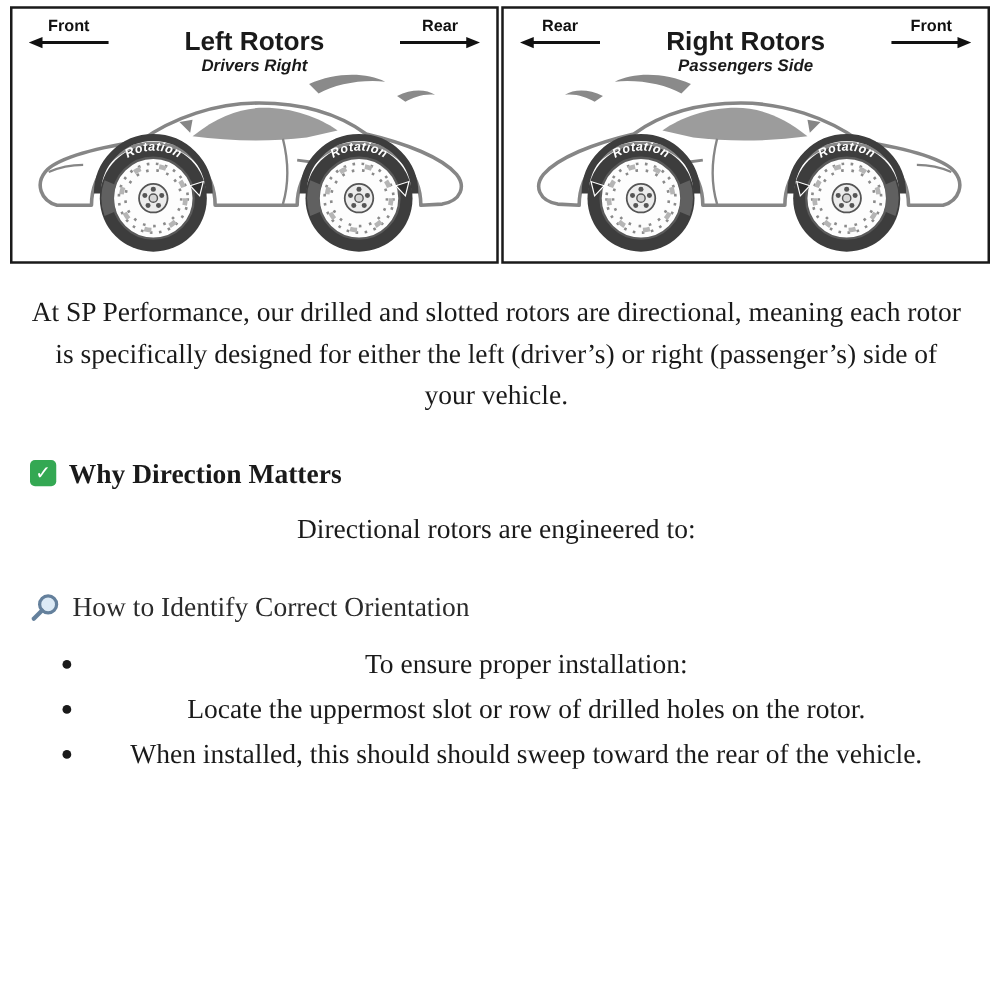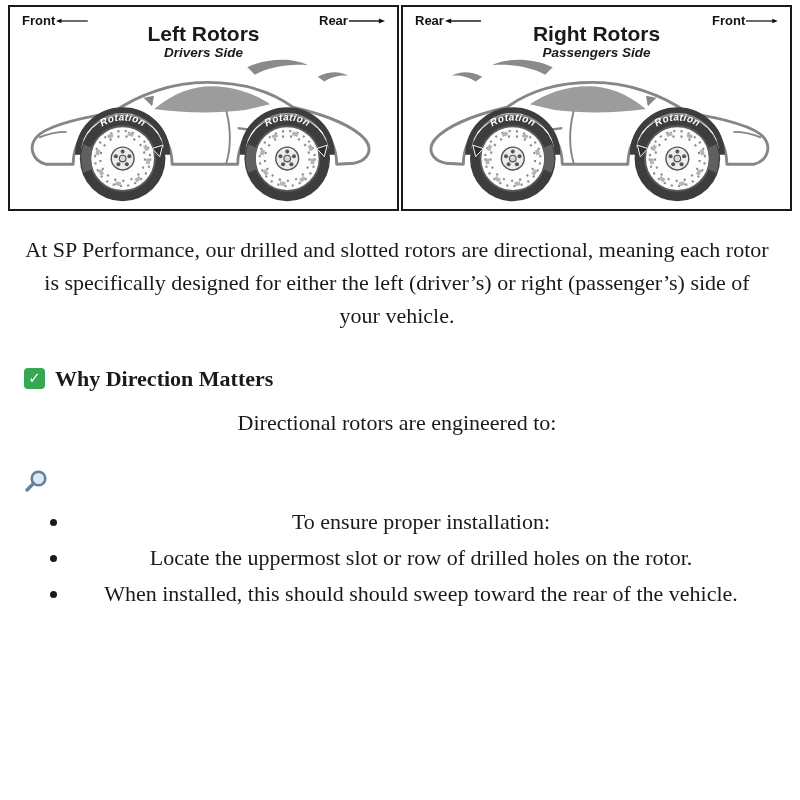--- a/index.html
+++ b/index.html
@@ -4,21 +4,21 @@
 <style>
   html,body{margin:0;padding:0;background:#ffffff;}
   body{width:800px;font-family:"Liberation Serif","DejaVu Serif",serif;color:#1a1a1a;}
 
   
   .diagram{display:flex;gap:2px;padding:5px 8px 0 8px;}
   .panel{flex:1;border:2px solid #1a1a1a;height:206px;position:relative;box-sizing:border-box;background:#fff;overflow:hidden;}
   .titles{padding-top:16px;}
   .panel-title{text-align:center;font-family:"Liberation Sans","DejaVu Sans",sans-serif;font-weight:bold;font-size:21px;line-height:1.05;}
   .panel-sub{text-align:center;font-family:"Liberation Sans","DejaVu Sans",sans-serif;font-weight:bold;font-style:italic;font-size:13.5px;}
-  .dir{position:absolute;top:6px;width:66px;display:flex;flex-direction:row;align-items:center;gap:1px;
+  .dir{position:absolute;top:6px;width:66px;display:flex;flex-direction:column;align-items:center;gap:1px;
        font-family:"Liberation Sans","DejaVu Sans",sans-serif;font-weight:bold;font-size:13px;color:#111;}
   .dir-left{left:12px;}
   .dir-right{right:12px;}
   .dir-arrow{width:64px;height:10px;}
   .dir-arrow line{stroke:#111;stroke-width:2.5;}
   .dir-arrow polygon{fill:#111;}
   .car-svg{position:absolute;left:0;bottom:1px;width:100%;height:156px;}
   .rot-text{font-family:"Liberation Sans","DejaVu Sans",sans-serif;font-size:10.5px;font-weight:bold;font-style:italic;fill:#ffffff;letter-spacing:.4px;}
   .rot-arrow{fill:#2e2e2e;stroke:#ffffff;stroke-width:1;}
 
@@ -79,21 +79,21 @@
   <section class="panel">
     <div class="dir dir-left">
       <span>Front</span>
       <svg class="dir-arrow" viewBox="0 0 64 10">
         <line x1="9" y1="5" x2="64" y2="5"></line>
           <polygon points="0,5 11,0.5 11,9.5"></polygon>
       </svg>
     </div>
     <div class="titles">
       <div class="panel-title">Left Rotors</div>
-      <div class="panel-sub">Drivers Side</div>
+      <div class="panel-sub">Drivers Right</div>
     </div>
     <div class="dir dir-right">
       <span>Rear</span>
       <svg class="dir-arrow" viewBox="0 0 64 10">
         <line x1="0" y1="5" x2="55" y2="5"></line>
           <polygon points="64,5 53,0.5 53,9.5"></polygon>
       </svg>
     </div>
     <svg class="car-svg" viewBox="0 0 380 164" preserveAspectRatio="xMidYMax meet">
       <use href="#car-art"></use>
@@ -148,20 +148,21 @@
   </h2>
 
   <p class="lead">Directional rotors are engineered to:</p>
 
 
   <h2 class="heading normal">
     <svg class="magnifier-icon" viewBox="0 0 24 24">
       <circle cx="14.5" cy="9.5" r="6.8" fill="#dceaf6" stroke="#64809c" stroke-width="2.6"></circle>
       <line x1="9.6" y1="14.4" x2="3" y2="21" stroke="#64809c" stroke-width="3.4" stroke-linecap="round"></line>
     </svg>
+    <span>How to Identify Correct Orientation</span>
   </h2>
 
   <ul>
     <li>To ensure proper installation:</li>
     <li>Locate the uppermost slot or row of drilled holes on the rotor.</li>
     <li>When installed, this should should sweep toward the rear of the vehicle.</li>
   </ul>
 </div>
 
 </body></html>

